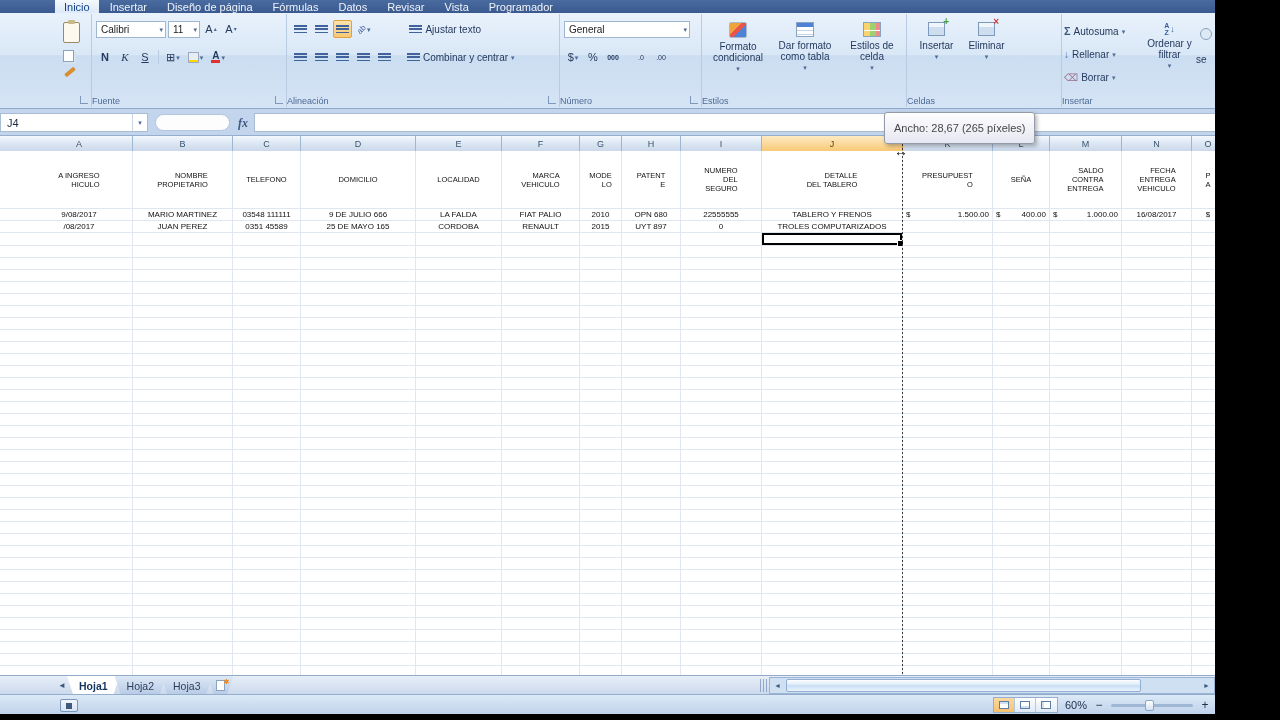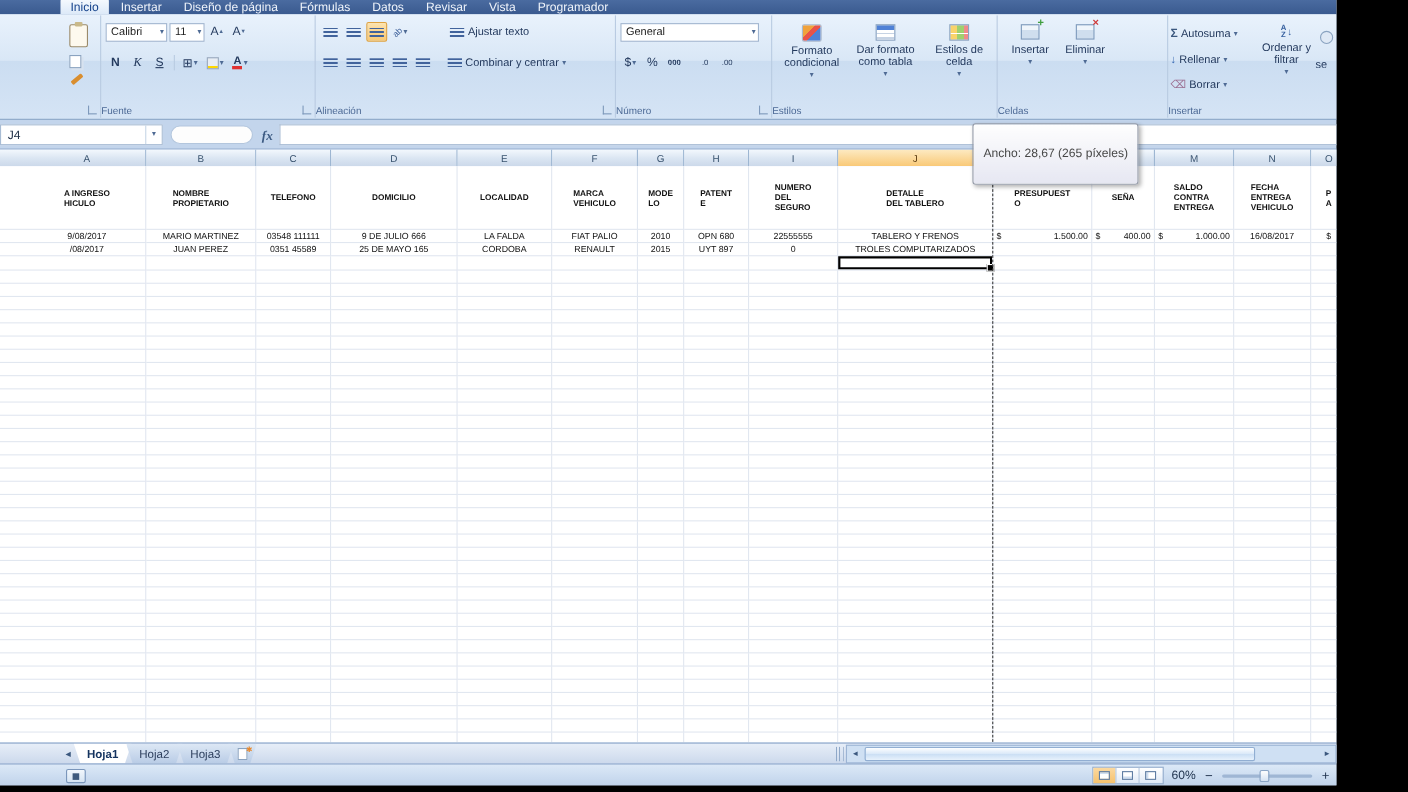--- a/index.html
+++ b/index.html
@@ -16,21 +16,21 @@
 .ribbon{position:absolute;left:0;top:13px;width:100%;height:96px;background:linear-gradient(#e9f2fc 0%,#d9e7f6 44%,#cbddf1 45%,#d5e4f5 100%);border-bottom:1px solid #8ea9c9}
 .rgroup{position:absolute;top:1px;height:93px;border-right:1px solid #b9cbe2}
 .g-clip{left:55px;width:37px}.g-font{left:92px;width:195px}.g-align{left:287px;width:273px}
 .g-num{left:560px;width:142px}.g-styles{left:702px;width:205px}.g-cells{left:907px;width:155px}
 .g-edit{left:1062px;width:153px;border-right:none}
 .glabel{position:absolute;bottom:1px;left:0;right:0;text-align:left;font-size:9px;color:#4d6a96;white-space:nowrap}
 .dlg{position:absolute;right:3px;bottom:3px;width:8px;height:8px;border-left:1px solid #7e99bb;border-bottom:1px solid #7e99bb}
 .rrow{position:absolute;left:4px;display:flex;align-items:center;gap:2px}
 .r1{top:6px;height:18px}.r2{top:34px;height:18px}
 .combo{height:17px;background:#fff;border:1px solid #a0b5d0;display:flex;align-items:center;justify-content:space-between;font-size:10px;color:#222;padding:0 2px 0 4px}
-.w70{width:56px}.w32{width:32px}.w126{width:126px}
+.w70{width:70px}.w32{width:32px}.w126{width:126px}
 .dd{font-size:7px;color:#4e6a94;line-height:7px}
 .ibtn{height:18px;min-width:18px;border:1px solid transparent;background:transparent;font-size:11px;color:#243a5e;display:flex;align-items:center;justify-content:center;gap:1px;padding:0 2px;border-radius:2px}
 .ibtn.active{background:linear-gradient(#fde3ae,#f9c873);border-color:#dfa23f}
 .ibtn.b{font-weight:bold}.ibtn.i{font-style:italic;font-family:"Liberation Serif",serif}.ibtn.u{text-decoration:underline}
 .vsep{width:1px;height:14px;background:#b9cbe2;margin:0 2px}
 .tinyup{font-size:6px;line-height:6px;color:#4e6a94}
 .colorbar{display:inline-block;width:11px;height:11px;background:linear-gradient(#e8edf4 0 7px,#ffd800 7px);border:1px solid #9aa9bd}
 .acolor{display:inline-block;font-weight:bold;font-size:10px;line-height:9px;border-bottom:3px solid #e03030;padding:0 1px}
 .lines{display:inline-block;width:13px;height:9px;background:repeating-linear-gradient(to bottom,#41639c 0 1.5px,transparent 1.5px 3.4px)}
 .wbtn{height:18px;border:0;background:transparent;display:flex;align-items:center;gap:3px;font-size:10px;color:#243a5e;white-space:nowrap}
@@ -60,32 +60,32 @@
 .clip-copy{position:absolute;left:8px;top:36px;width:11px;height:12px;border:1px solid #8aa3c0;background:#fff;box-shadow:2px 2px 0 #d7e2ef}
 .clip-brush{position:absolute;left:9px;top:56px;width:12px;height:4px;background:#d98e2f;transform:rotate(-40deg);border-radius:1px}
 
 
 .fbar{position:absolute;left:0;top:109px;width:100%;height:27px;background:linear-gradient(#dcs 0,#dce9f7 0,#c9dcf0 100%);border-bottom:1px solid #96aecd}
 .namebox{position:absolute;left:0;top:4px;width:148px;height:19px;background:#fff;border:1px solid #a8bcd4;display:flex;align-items:center;font-size:11px;color:#1c2c44;padding-left:6px}
 .nb-dd{margin-left:auto;width:15px;border-left:1px solid #c8d6e6;align-self:stretch;display:flex;align-items:center;justify-content:center}
 .pill{position:absolute;left:155px;top:5px;width:75px;height:17px;background:#fdfdfd;border:1px solid #b3c6dd;border-radius:9px}
 .fx{position:absolute;left:238px;top:7px;font-family:"Liberation Serif",serif;font-style:italic;font-weight:bold;font-size:12px;color:#3c5a82}
 .ffield{position:absolute;left:254px;top:4px;right:0;height:19px;background:#fff;border:1px solid #a8bcd4;border-right:0}
-.tooltip{position:absolute;left:884px;top:112px;padding:21px 9px;font-size:11px;color:#474747;background:linear-gradient(#fefefe,#e6e7f2);border:1px solid #949aa8;border-radius:3px;box-shadow:2px 2px 4px rgba(0,0,0,.3);z-index:60;white-space:nowrap}
+.tooltip{position:absolute;left:884px;top:112px;padding:9px 9px;font-size:11px;color:#474747;background:linear-gradient(#fefefe,#e6e7f2);border:1px solid #949aa8;border-radius:3px;box-shadow:2px 2px 4px rgba(0,0,0,.3);z-index:60;white-space:nowrap}
 
 
 .colheads{position:absolute;left:0;top:136px;width:100%;height:15px;display:flex;overflow:hidden;background:#d7e2f0}
 .colhdr{flex:0 0 auto;height:15px;border-right:1px solid #9db6d2;background:linear-gradient(#f3f8fd,#dae5f2 55%,#ccd9ea);color:#39536f;font-size:9px;display:flex;align-items:center;justify-content:center}
 .colhdr:first-child{padding-left:26px}
 .colhdr.sel{background:linear-gradient(#fdeac2,#f9c977);border-right-color:#d49a40;color:#5b3c11}
 .gridbody{position:absolute;left:0;top:151px;width:100%;height:524px;background:#fff;overflow:hidden}
 .grow{display:flex}
 .cell{flex:0 0 auto;border-right:1px solid #e1e7f0;border-bottom:1px solid #e1e7f0;display:flex;align-items:center;justify-content:center;white-space:nowrap;overflow:hidden;font-size:8px;color:#111}
 .cell:first-child{padding-left:26px}
-.hdr-row .cell{white-space:pre-line;font-weight:bold;font-size:7.5px;line-height:9px;text-align:left}
+.hdr-row .cell{white-space:pre-line;font-weight:normal;font-size:7.5px;line-height:9px;text-align:right}
 .cell.cur{justify-content:space-between;padding:0 3px}
 .cell.selcell{box-shadow:inset 0 0 0 2px #000;position:relative;overflow:visible;z-index:5}
 .cell.selcell::after{content:"";position:absolute;right:-2px;bottom:-2px;width:5px;height:5px;background:#000;border:1px solid #fff}
 .resize-guide{position:absolute;left:902px;top:136px;width:1px;height:539px;background-image:linear-gradient(#3a3a3a 55%,rgba(0,0,0,0) 55%);background-size:1px 4px;z-index:30}
 .resize-cursor{position:absolute;left:894px;top:143px;font-size:14px;font-weight:bold;color:#101010;z-index:40;text-shadow:0 0 2px #fff}
 
 
 .sheetbar{position:absolute;left:0;top:675px;width:100%;height:19px;background:linear-gradient(#e7eef8,#ccd9ec);border-top:1px solid #93abcb}
 .navarrow{position:absolute;left:58px;top:5px;font-size:8px;color:#3b587e}
 .stabs{position:absolute;left:72px;top:0;height:18px;display:flex}

